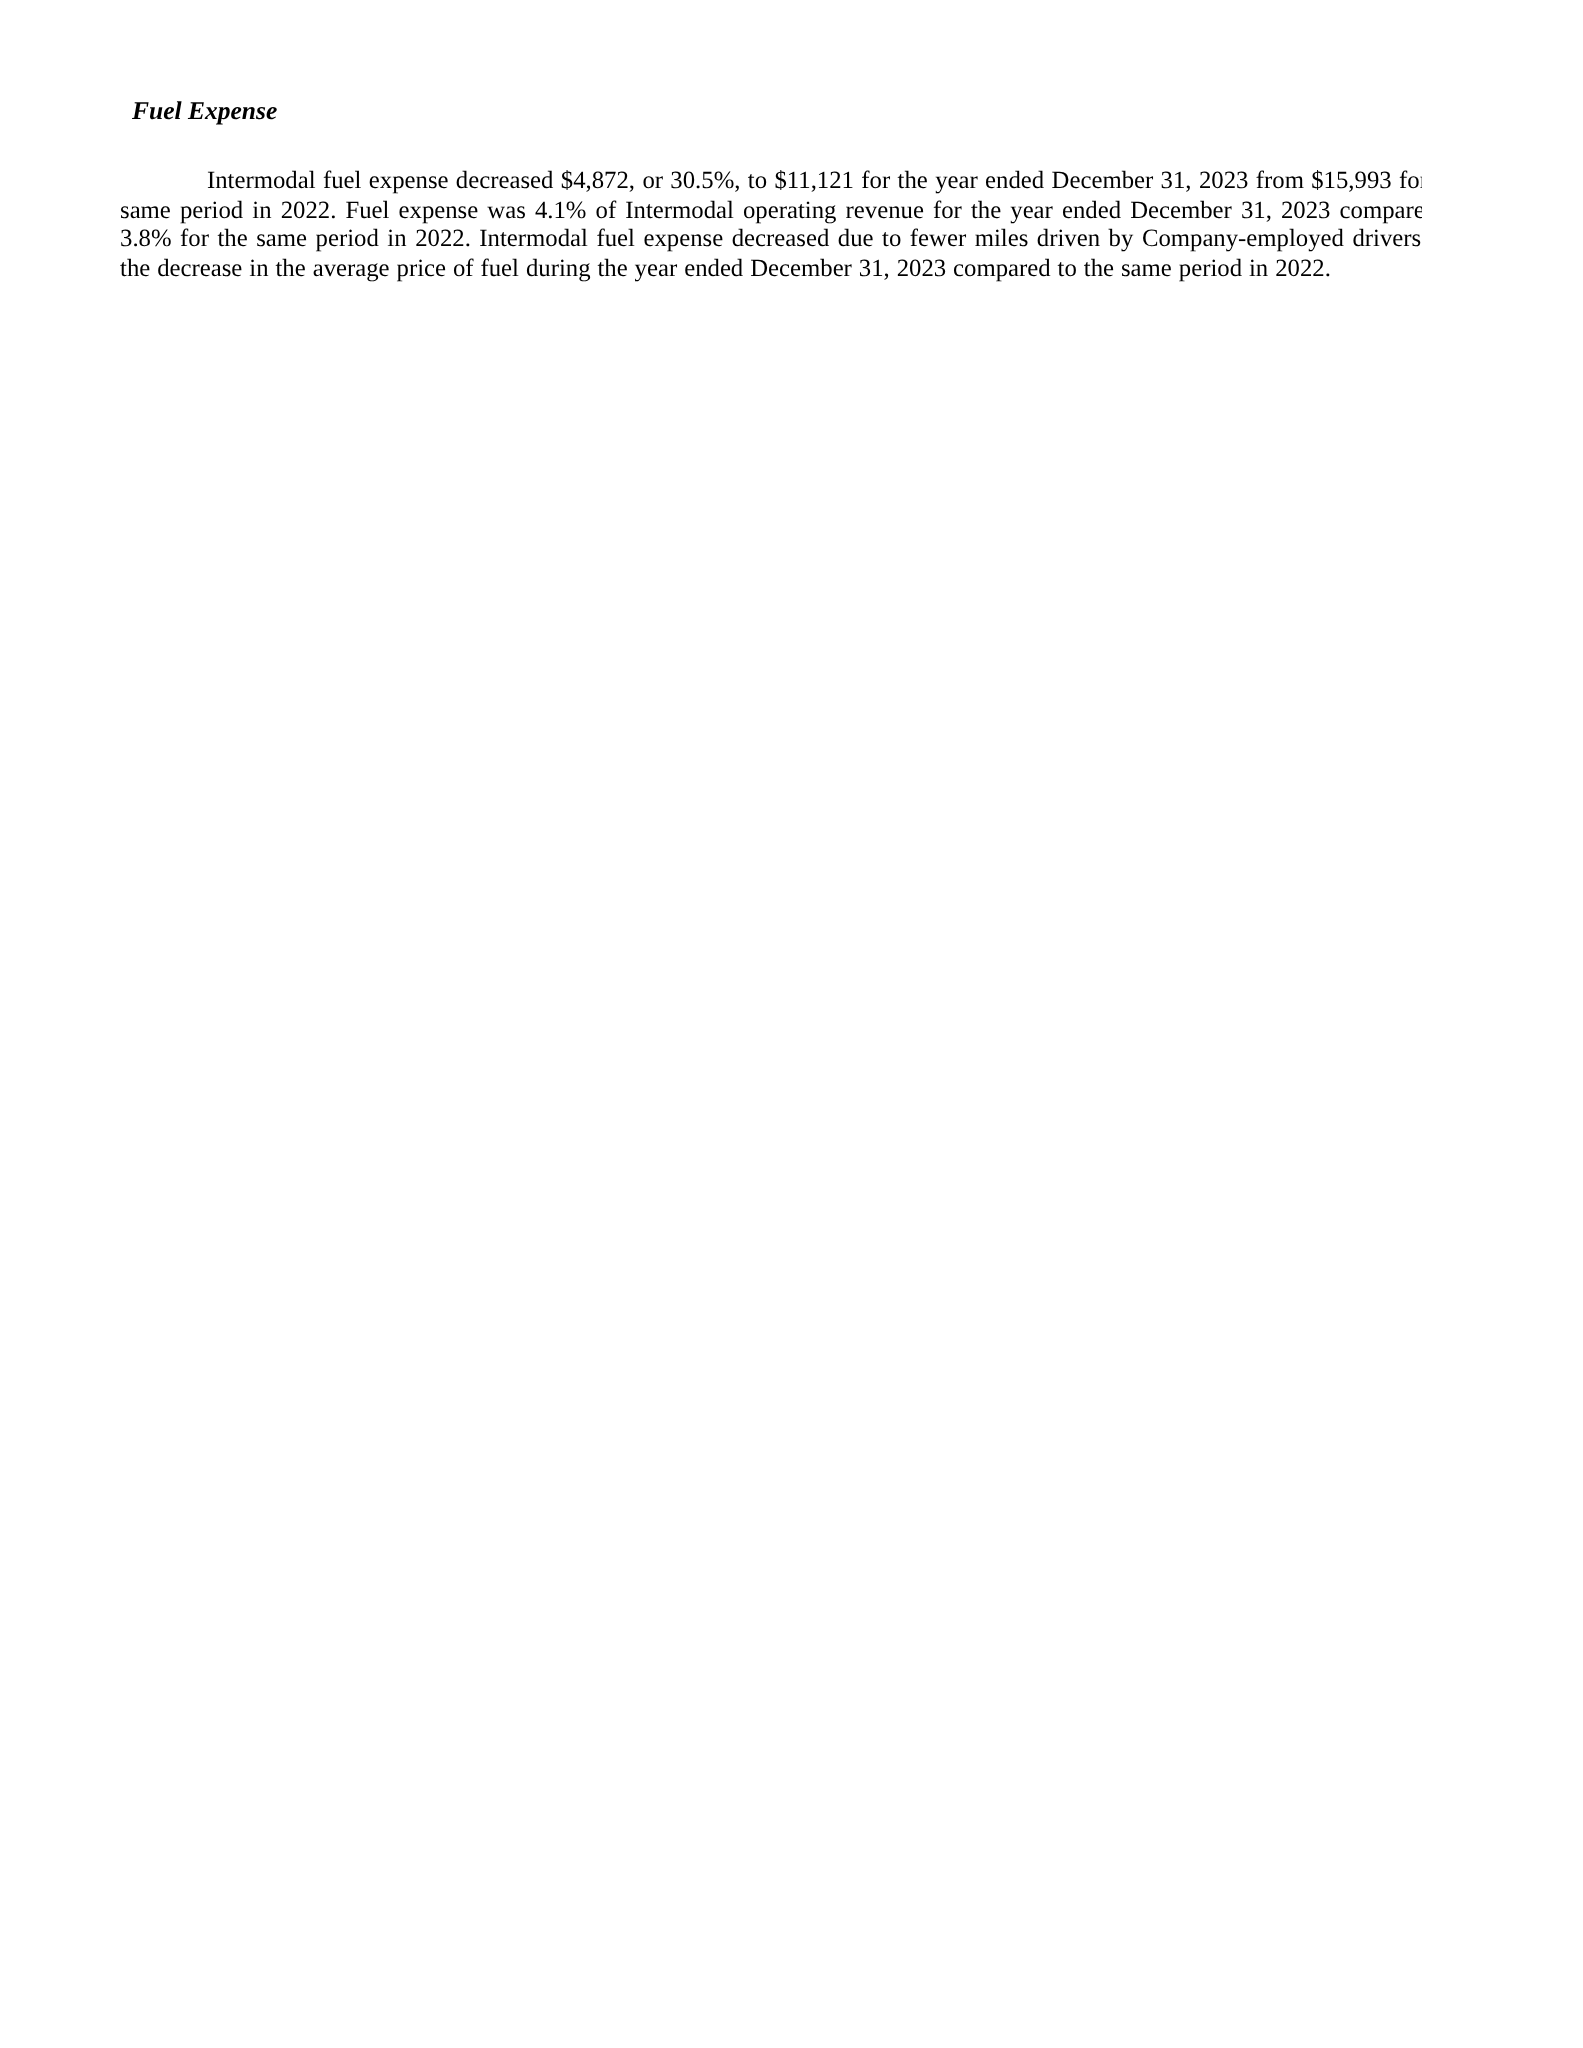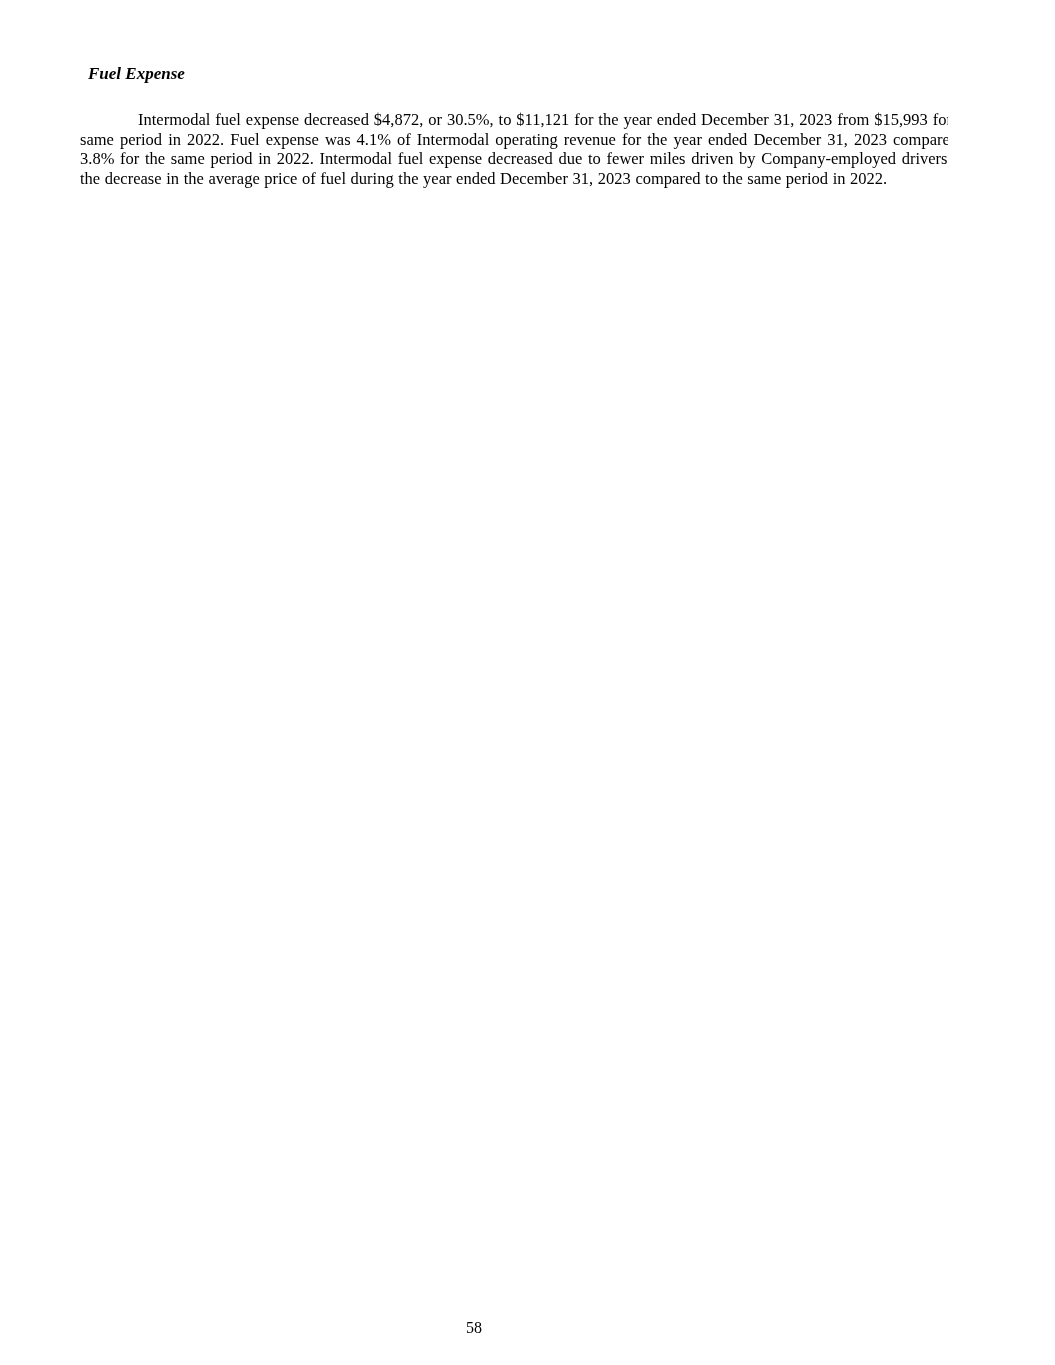--- a/index.html
+++ b/index.html
@@ -47,14 +47,13 @@
     font-size: 16px;
     line-height: 19px;
   }
 </style>
 </head>
 <body>
 
 <div class="page">
   <h2 class="section-heading">Fuel Expense</h2>
   <p class="body-paragraph">Intermodal fuel expense decreased $4,872, or 30.5%, to $11,121 for the year ended December 31, 2023 from $15,993 for the same period in 2022. Fuel expense was 4.1% of Intermodal operating revenue for the year ended December 31, 2023 compared to 3.8% for the same period in 2022. Intermodal fuel expense decreased due to fewer miles driven by Company-employed drivers and the decrease in the average price of fuel during the year ended December 31, 2023 compared to the same period in 2022.</p>
-  <div class="page-number">58</div>
 </div>
 
 </body></html>

